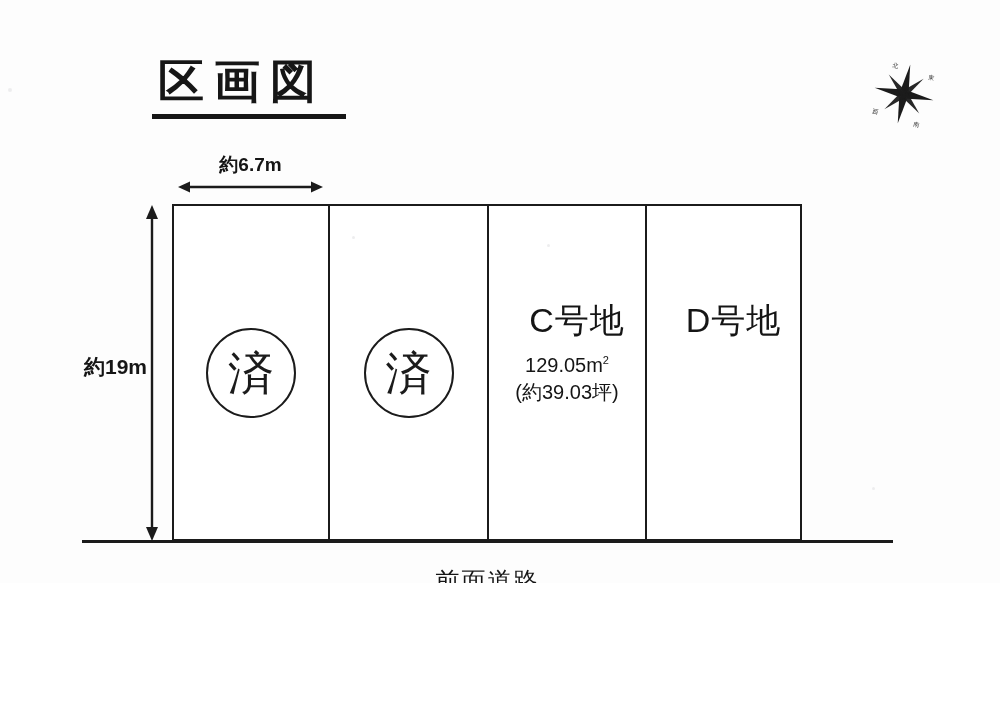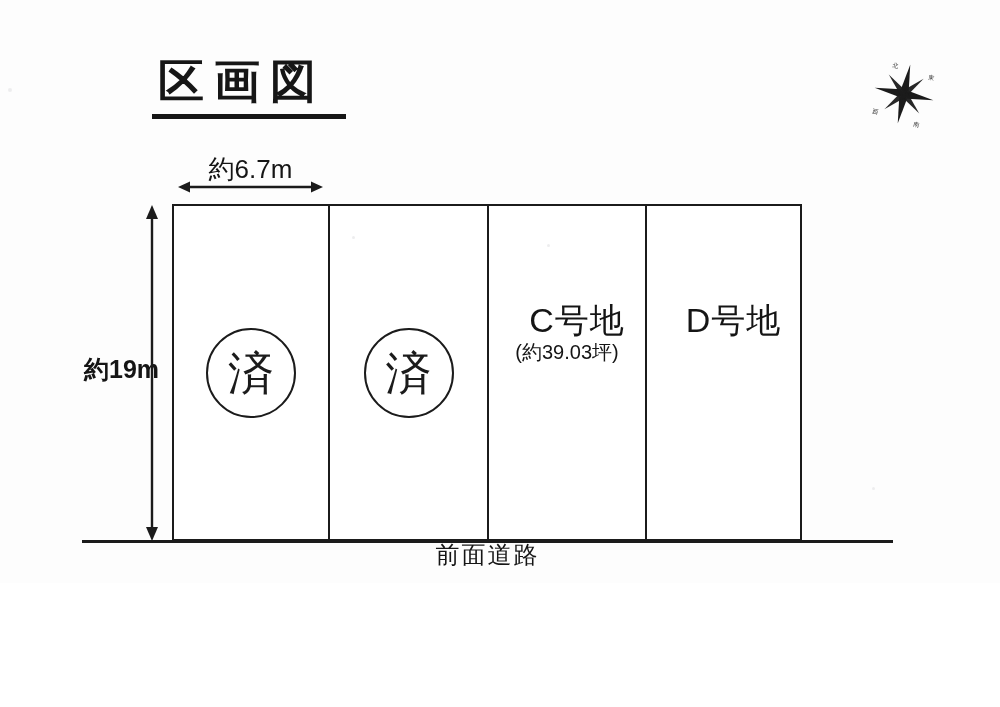--- a/index.html
+++ b/index.html
@@ -135,43 +135,43 @@
     left: 178px;
     top: 152px;
     width: 145px;
   }
   #dim-width-label {
     position: absolute;
     left: 0;
     top: 0;
     width: 145px;
     text-align: center;
-    font-size: 26px;
-    font-weight: normal;
+    font-size: 19px;
+    font-weight: bold;
     color: #151515;
     white-space: nowrap;
   }
   #dim-width-arrow {
     position: absolute;
     left: 0;
     top: 28px;
     width: 145px;
     height: 14px;
   }
 
   #dim-height {
     position: absolute;
     left: 84px;
     top: 205px;
   }
   #dim-height-label {
     position: absolute;
     left: 0;
     top: 148px;
-    font-size: 25px;
+    font-size: 21px;
     font-weight: bold;
     color: #151515;
     white-space: nowrap;
   }
   #dim-height-arrow {
     position: absolute;
     left: 60px;
     top: 0;
     width: 16px;
     height: 336px;
@@ -183,21 +183,21 @@
     left: 82px;
     width: 811px;
     height: 3px;
     background: #1b1b1b;
   }
   #road-line-top { top: 540px; }
   #road-line-bottom { top: 605px; }
   #road-label {
     position: absolute;
     left: 82px;
-    top: 539px;
+    top: 565px;
     width: 811px;
     text-align: center;
     font-size: 24px;
     letter-spacing: 2px;
     color: #151515;
   }
 
   
   .speck {
     position: absolute;
@@ -263,20 +263,21 @@
 
     <div class="plot plot-w-b">
       <div class="sold-stamp">
         <span>済</span>
       </div>
     </div>
 
     <div class="plot plot-w-c">
       <div class="lot-info">
         <div class="lot-name">C号地</div>
+        <div class="lot-area"><span>129.05</span><span>m</span><span class="sup">2</span></div>
         <div class="lot-tsubo">(約39.03坪)</div>
       </div>
     </div>
 
     <div class="plot plot-w-d">
       <div class="lot-info">
         <div class="lot-name">D号地</div>
       </div>
     </div>
 

